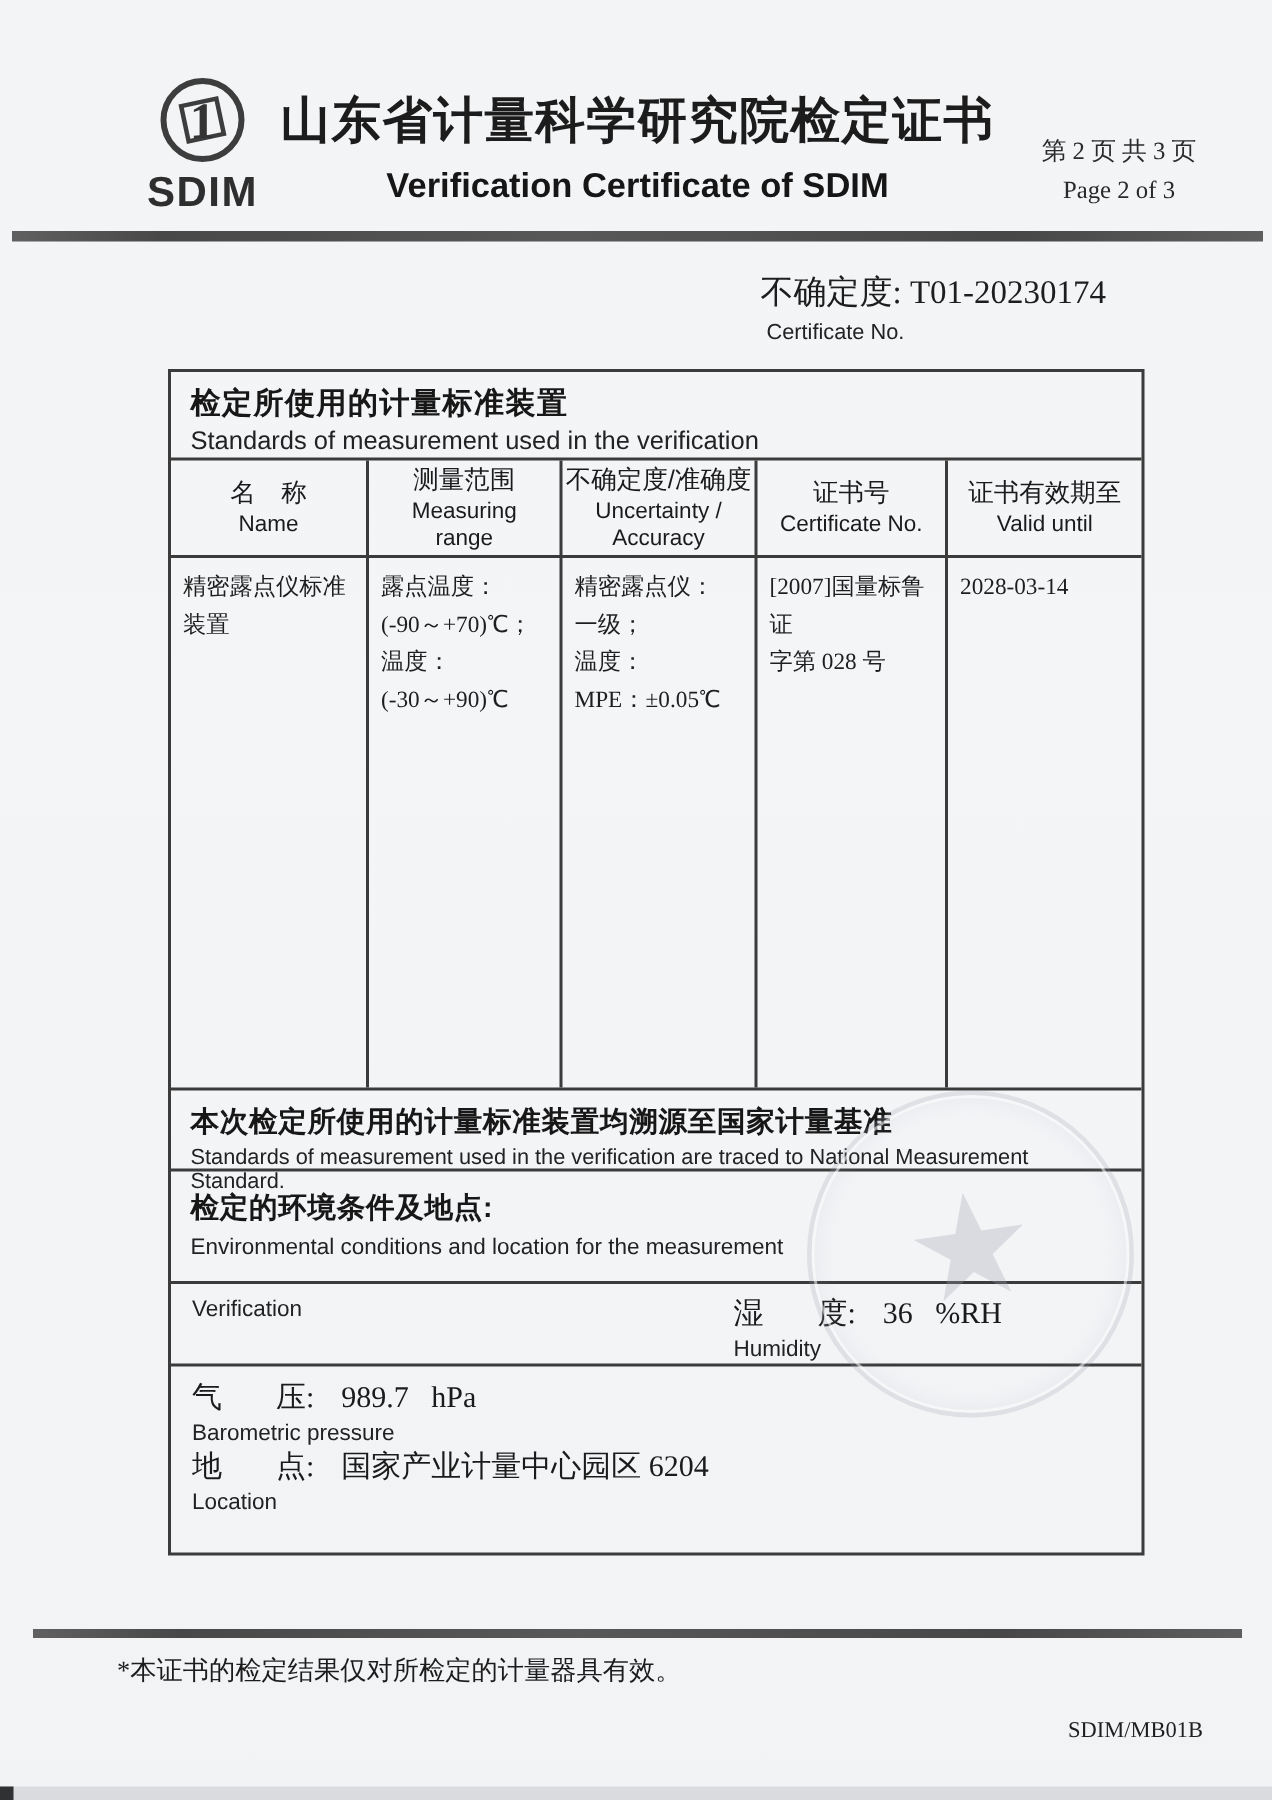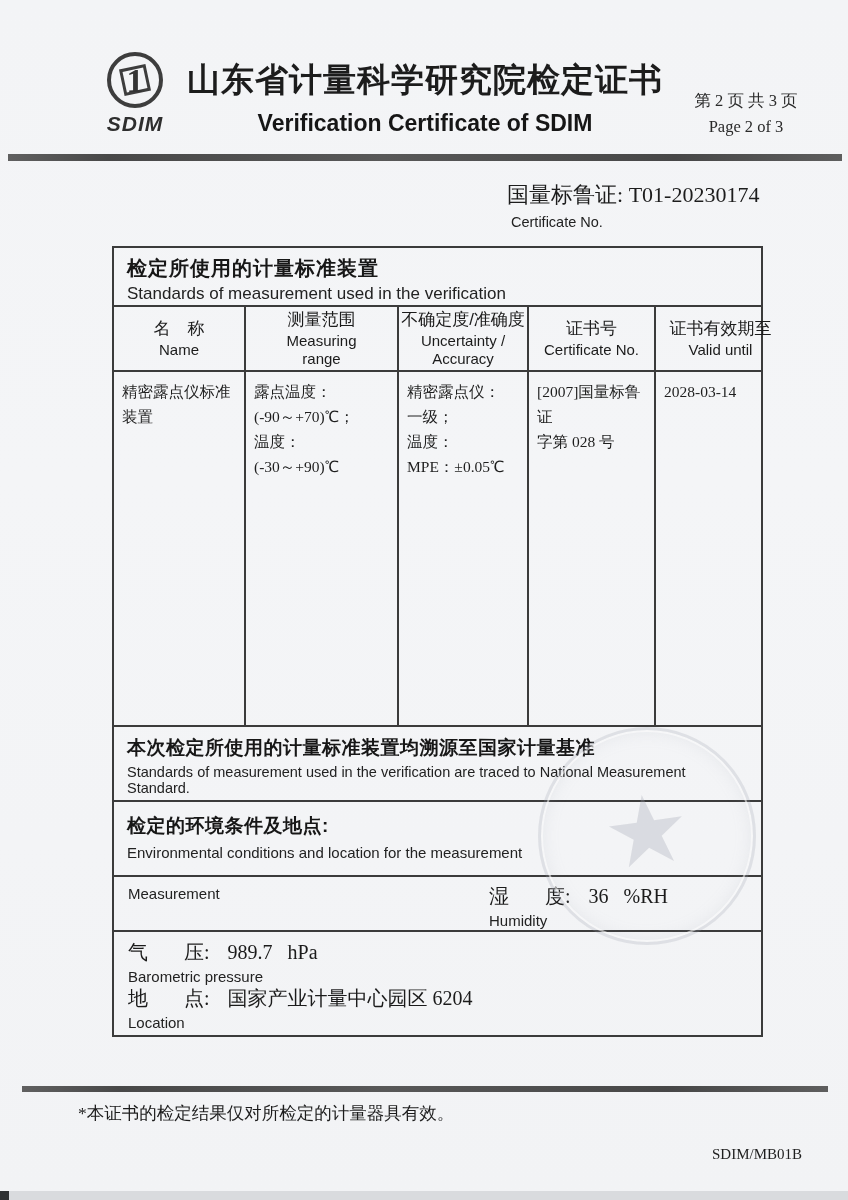--- a/index.html
+++ b/index.html
@@ -8,21 +8,21 @@
     width:848px;height:1200px;
     margin:0 auto;
     background:linear-gradient(180deg,#f3f4f6 0%,#f4f5f7 40%,#f2f3f5 100%);
     font-family:"Liberation Serif", serif;
     color:#212121;
     overflow:hidden;
   }
   
   .logo-block{position:absolute;left:96px;top:50px;width:78px;text-align:center;}
   .logo-svg{display:block;margin:0 auto;}
-  .logo-text{font-family:"Liberation Sans",sans-serif;font-weight:bold;font-size:21px;letter-spacing:1px;color:#2e2e2e;margin-top:-4px;font-style:italic;}
+  .logo-text{font-family:"Liberation Sans",sans-serif;font-weight:bold;font-size:28px;letter-spacing:1px;color:#2e2e2e;margin-top:-4px;}
   .main-title{
     position:absolute;left:180px;top:58px;width:490px;text-align:center;
     font-family:"Liberation Serif",serif;font-weight:bold;font-size:33px;
     letter-spacing:1px;color:#1c1c1c;white-space:nowrap;
   }
   .sub-title{
     position:absolute;left:180px;top:110px;width:490px;text-align:center;
     font-family:"Liberation Sans",sans-serif;font-weight:bold;font-size:23px;color:#161616;
   }
   .page-info{
@@ -44,27 +44,27 @@
   }
   .sec{box-sizing:border-box;}
   .sec + .sec{border-top:2px solid #3b3b3b;}
   .sec-title{height:57px;padding:7px 13px 0;}
   .sec-title .cn{font-family:"Liberation Sans",sans-serif;font-weight:bold;font-size:20px;letter-spacing:1px;color:#171717;}
   .sec-title .en{font-family:"Liberation Sans",sans-serif;font-size:17px;color:#222;margin-top:2px;}
   .thead-row{display:flex;height:65px;}
   .tbody-row{display:flex;height:355px;}
   .cell{box-sizing:border-box;flex:0 0 auto;}
   .cell + .cell{border-left:2px solid #3b3b3b;}
-  .c1{width:130px;} .c2{width:153px;} .c3{width:130px;} .c4{width:127px;} .c5{width:131px;}
+  .c1{width:130px;} .c2{width:129px;} .c3{width:130px;} .c4{width:127px;} .c5{width:131px;}
   .th{display:flex;flex-direction:column;align-items:center;justify-content:center;text-align:center;
       font-family:"Liberation Sans",sans-serif;color:#1b1b1b;}
   .th .cn{font-size:17px;white-space:pre-line;line-height:1.3;}
   .th .en{font-size:15px;white-space:pre-line;line-height:1.2;margin-top:1px;}
   .td{padding:7px 8px;font-size:15.5px;line-height:1.62;white-space:pre-line;color:#1e1e1e;}
-  .sec-trace{height:75px;padding:8px 13px 2px;}
+  .sec-trace{height:54px;padding:8px 13px 2px;}
   .sec-trace .cn{font-family:"Liberation Sans",sans-serif;font-weight:bold;font-size:19px;letter-spacing:0.5px;color:#171717;}
   .sec-trace .en{font-family:"Liberation Sans",sans-serif;font-size:14.5px;color:#222;margin-top:3px;}
   .sec-env{height:75px;padding:11px 13px 0;}
   .sec-env .cn{font-family:"Liberation Sans",sans-serif;font-weight:bold;font-size:19px;letter-spacing:0.5px;color:#171717;}
   .sec-env .en{font-family:"Liberation Sans",sans-serif;font-size:15px;color:#222;margin-top:5px;}
   .sec-th{height:55px;position:relative;}
   .sec-pl{height:93px;position:relative;}
   .env-group{position:absolute;}
   .env-line{font-size:20px;color:#1b1b1b;white-space:nowrap;}
   .env-line .l2{margin-left:36px;}
@@ -106,21 +106,21 @@
   <div class="sub-title">Verification Certificate of SDIM</div>
 
   <div class="page-info">
     <div>第 2 页  共 3 页</div>
     <div>Page 2 of 3</div>
   </div>
 
   <div class="bar bar-top"></div>
 
   <div class="cert-no">
-    <div class="line1"><span>国量标鲁证: </span><span>T01-20230174</span></div>
+    <div class="line1"><span>不确定度: </span><span>T01-20230174</span></div>
     <div class="line2">Certificate No.</div>
   </div>
 
   <div class="main-box">
 
     <div class="sec sec-title">
       <div class="cn">检定所使用的计量标准装置</div>
       <div class="en">Standards of measurement used in the verification</div>
     </div>
 
@@ -170,21 +170,21 @@
       <div class="en">Standards of measurement used in the verification are traced to National Measurement Standard.</div>
     </div>
 
     <div class="sec sec-env">
       <div class="cn">检定的环境条件及地点:</div>
       <div class="en">Environmental conditions and location for the measurement</div>
     </div>
 
     <div class="sec sec-th">
       <div class="env-group" style="left:14px;top:6px;">
-        <div class="env-en">Measurement</div>
+        <div class="env-en">Verification</div>
       </div>
       <div class="env-group" style="left:375px;top:6px;">
         <div class="env-line"><span>湿</span><span class="l2">度: </span><span class="val">36</span><span class="unit">%RH</span></div>
         <div class="env-en">Humidity</div>
       </div>
     </div>
 
     <div class="sec sec-pl">
       <div class="env-group" style="left:14px;top:7px;">
         <div class="env-line"><span>气</span><span class="l2">压: </span><span class="val">989.7</span><span class="unit">hPa</span></div>

